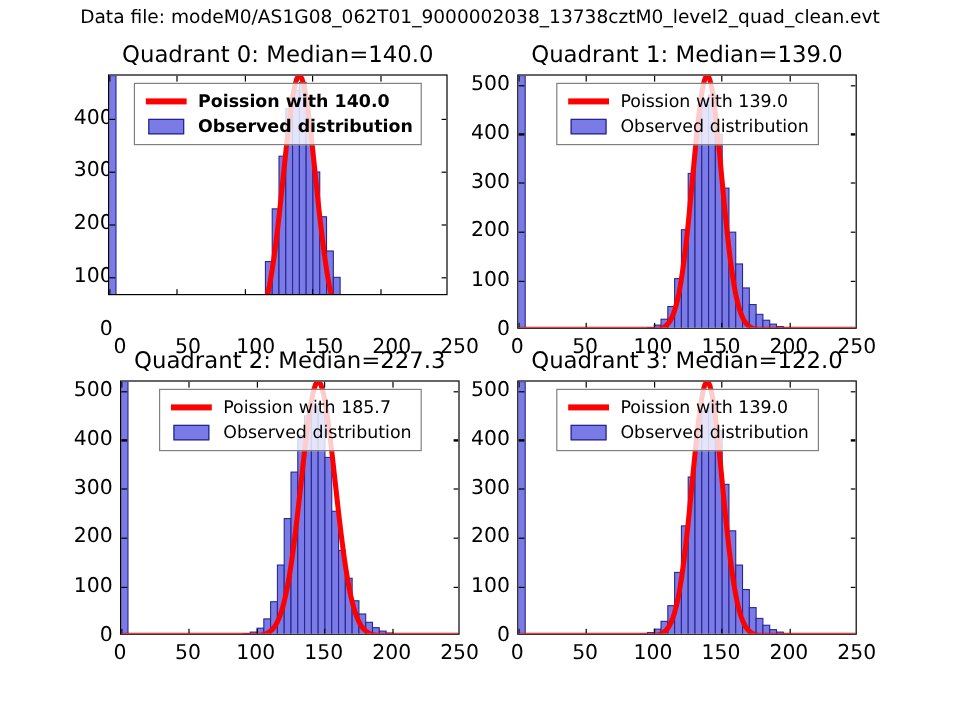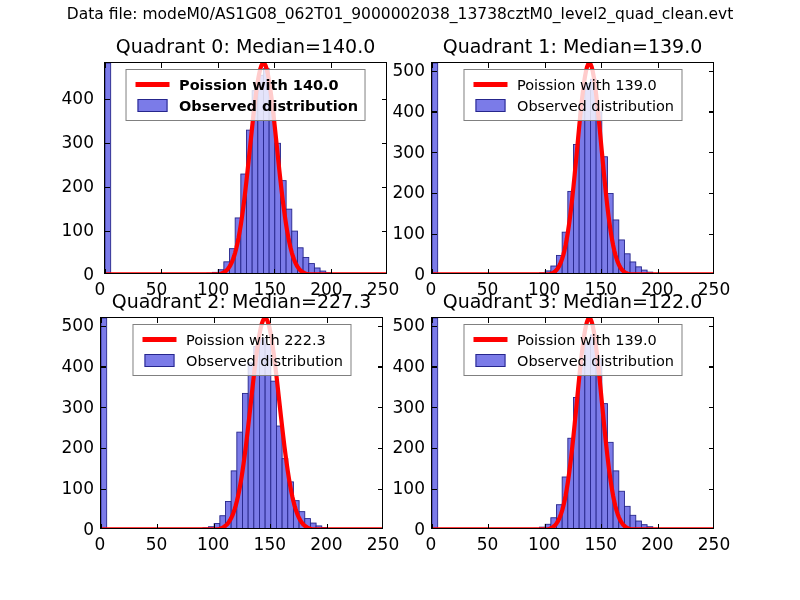--- a/index.html
+++ b/index.html
@@ -57,21 +57,21 @@
     <div class="xlab" style="left: 156.6px; top: 279px;">50</div>
     <div class="xlab" style="left: 213.2px; top: 279px;">100</div>
     <div class="xlab" style="left: 269.8px; top: 279px;">150</div>
     <div class="xlab" style="left: 326.4px; top: 279px;">200</div>
     <div class="xlab" style="left: 383px; top: 279px;">250</div>
     <div class="ylab" style="left: 44px; width: 50px; top: 274px;">0</div>
     <div class="ylab" style="left: 44px; width: 50px; top: 230.108px;">100</div>
     <div class="ylab" style="left: 44px; width: 50px; top: 186.215px;">200</div>
     <div class="ylab" style="left: 44px; width: 50px; top: 142.323px;">300</div>
     <div class="ylab" style="left: 44px; width: 50px; top: 98.4306px;">400</div>
-    <div class="panel" style="left: 104px; top: 62px; width: 283px; height: 212px;">
+    <div class="panel" style="left: 90px; top: 62px; width: 283px; height: 184px;">
       <div class="panel-title">Quadrant 0: Median=140.0</div>
       <div class="plotbox">
         <svg class="plotsvg" width="283" height="212">
           <g>
             <rect x="0.00" y="0.00" width="5.66" height="212.00" fill="#7b7be8" stroke="#26268c" stroke-width="0.9"></rect>
             <rect x="90.56" y="211.12" width="5.66" height="0.88" fill="#7b7be8" stroke="#26268c" stroke-width="0.9"></rect>
             <rect x="96.22" y="211.12" width="5.66" height="0.88" fill="#7b7be8" stroke="#26268c" stroke-width="0.9"></rect>
             <rect x="101.88" y="210.24" width="5.66" height="1.76" fill="#7b7be8" stroke="#26268c" stroke-width="0.9"></rect>
             <rect x="107.54" y="209.37" width="5.66" height="2.63" fill="#7b7be8" stroke="#26268c" stroke-width="0.9"></rect>
             <rect x="113.20" y="206.73" width="5.66" height="5.27" fill="#7b7be8" stroke="#26268c" stroke-width="0.9"></rect>
@@ -284,21 +284,21 @@
         <div class="tick yin" style="top: 89.1923px;"></div>
         <div class="tick y" style="top: 48.4231px;"></div>
         <div class="tick yin" style="top: 48.4231px;"></div>
         <div class="tick y" style="top: 7.65385px;"></div>
         <div class="tick yin" style="top: 7.65385px;"></div>
         <div class="legend" style="left: 50%; transform: translateX(-50%); top: 6px;">
           <div class="legrow">
             <div class="legsym">
               <div class="legline" style="background: rgb(255, 0, 0);"></div>
             </div>
-            <div class="legtext">Poission with 222.3</div>
+            <div class="legtext">Poission with 185.7</div>
           </div>
           <div class="legrow">
             <div class="legsym">
               <div class="legpatch" style="background: rgb(123, 123, 232);"></div>
             </div>
             <div class="legtext">Observed distribution</div>
           </div>
         </div>
       </div>
     </div>

